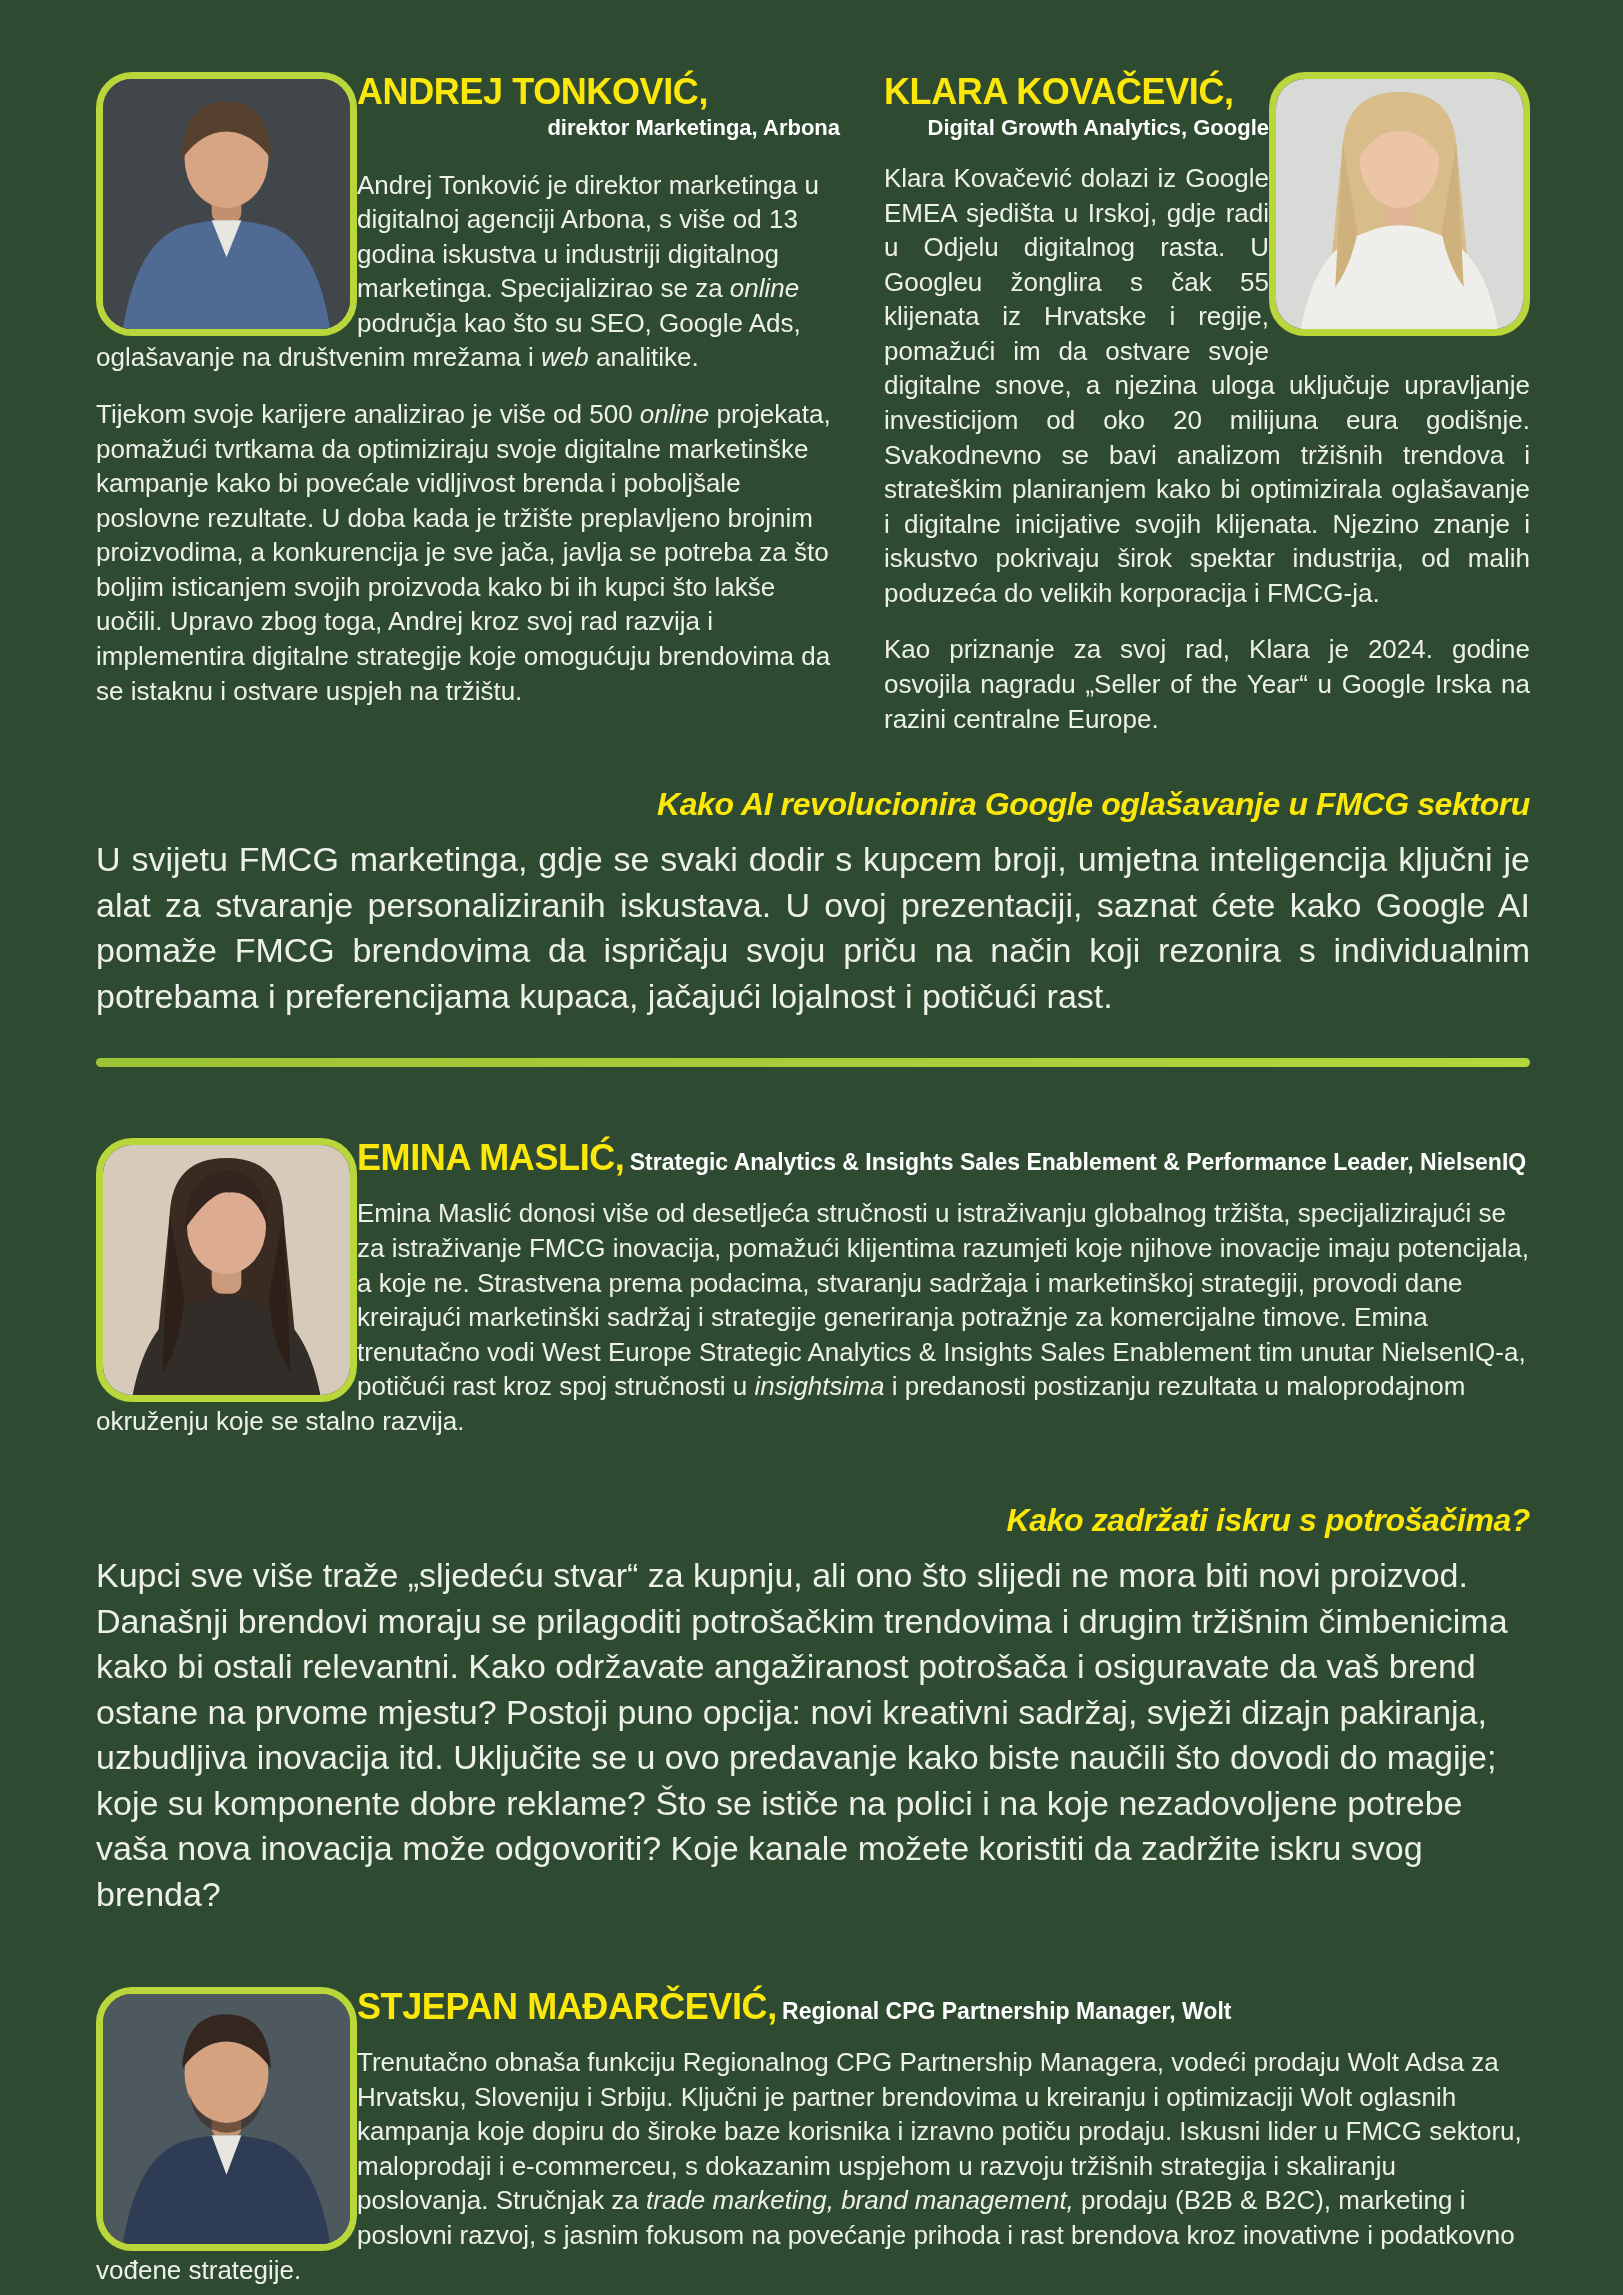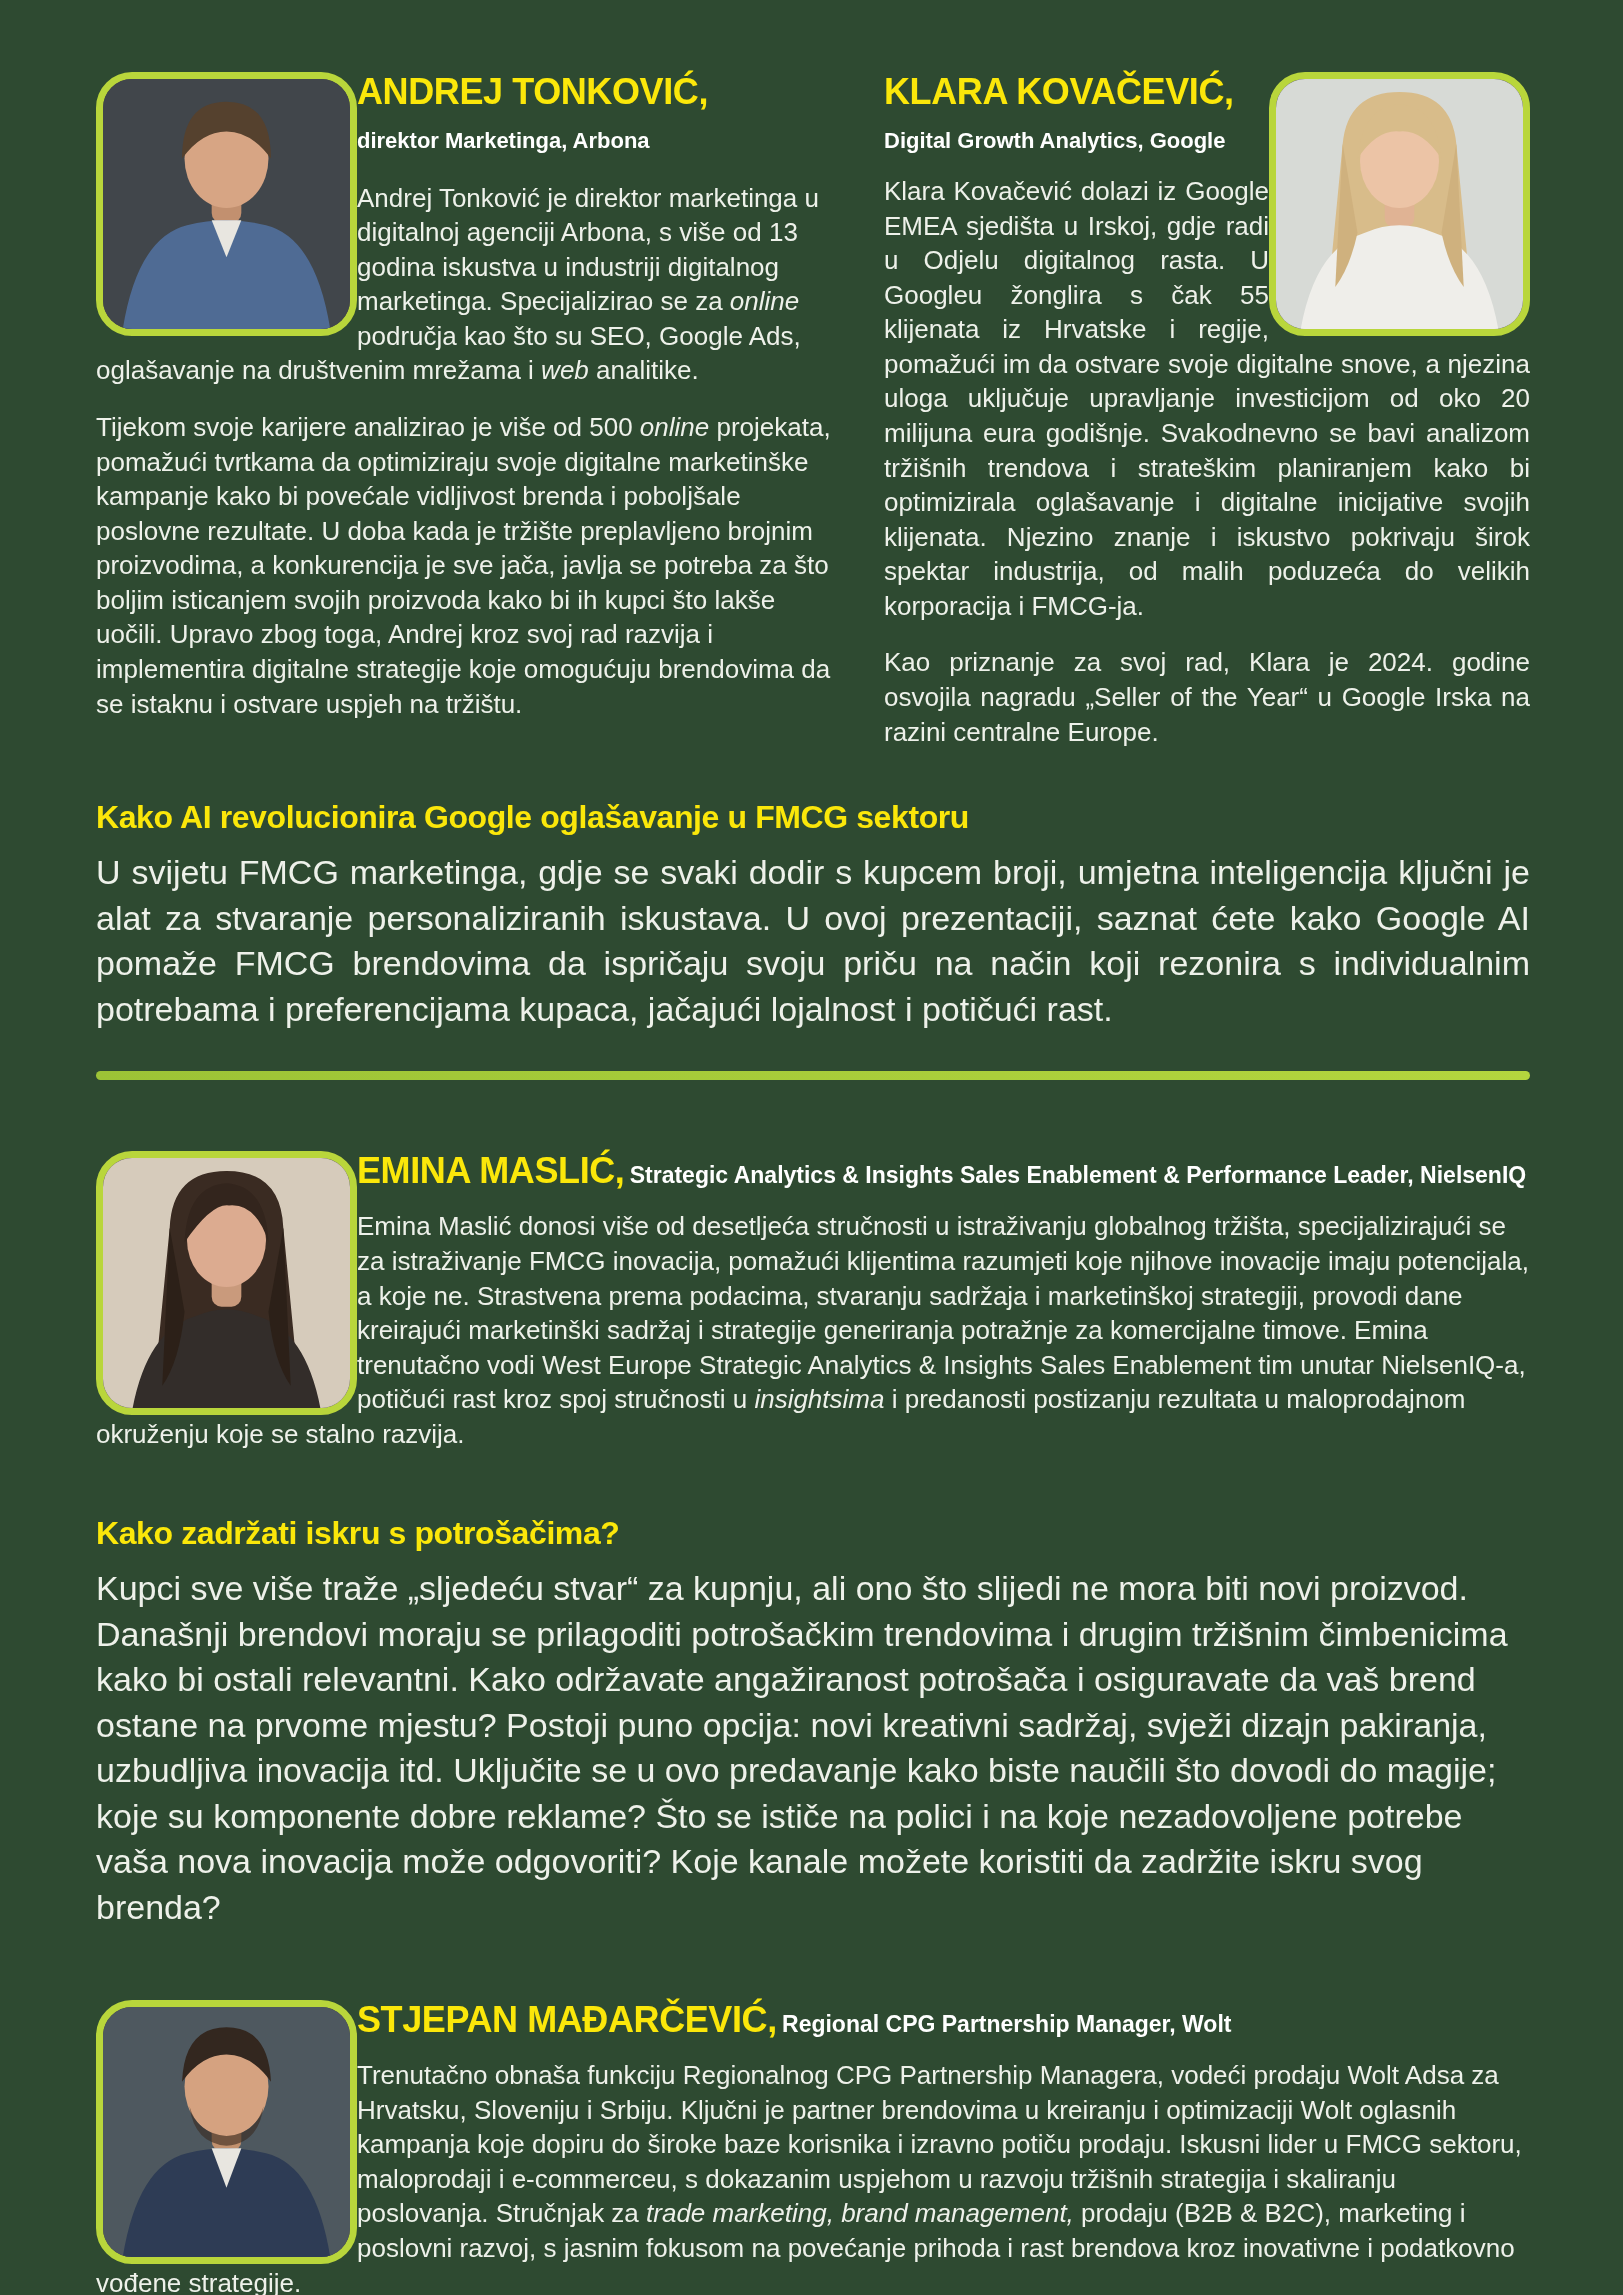--- a/index.html
+++ b/index.html
@@ -27,32 +27,32 @@
     margin:0;border:7px solid #b9d63b;border-radius:36px;
     width:247px;height:250px;overflow:hidden;background:#444;
     box-sizing:content-box;
   }
   figure.photo svg{display:block;width:100%;height:100%;}
   .float-l{float:left;margin-right:33px;margin-bottom:30px;}
   .float-r{float:right;margin-left:23.6px;margin-bottom:20.4px;}
 
   .name{color:#fbe70a;font-weight:bold;font-size:36px;line-height:1.1;letter-spacing:-0.4px;margin:0;}
   h2{margin:0;}
-  .role{color:#ffffff;font-weight:bold;font-size:22px;line-height:1.18;margin:16px 0 27px 0;}
+  .role{color:#ffffff;font-weight:bold;font-size:22px;line-height:1.18;margin:3px 0 27px 0;text-align:right;}
   .bio{font-size:26px;line-height:1.33;margin:0 0 22px 0;}
   .justify{text-align:justify;}
   .bio i, .abstract i{font-style:italic;}
 
   .inline-head{line-height:1.2;margin:0 0 19px 0;}
   .inline-head .name{font-size:36px;}
   .inline-head .role-inline{color:#fff;font-weight:bold;font-size:23px;}
 
   .talk-title{
-    color:#fbe70a;font-weight:bold;
-    font-size:32px;letter-spacing:-0.4px;margin:28px 0 0 0;line-height:1.15;
+    color:#fbe70a;font-weight:bold;font-style:italic;
+    font-size:32px;letter-spacing:-0.4px;margin:28px 0 0 0;line-height:1.15;text-align:right;
   }
   .abstract{font-size:34px;line-height:1.34;margin:14px 0 0 0;}
 
   .divider{
     border:none;height:8.6px;border-radius:4.7px;
     background:linear-gradient(90deg,#9cc336,#b4d63e);
     margin:39px 0 0 0;
   }
   .speaker-row{display:flow-root;}
   .row-emina{margin-top:71px;}

